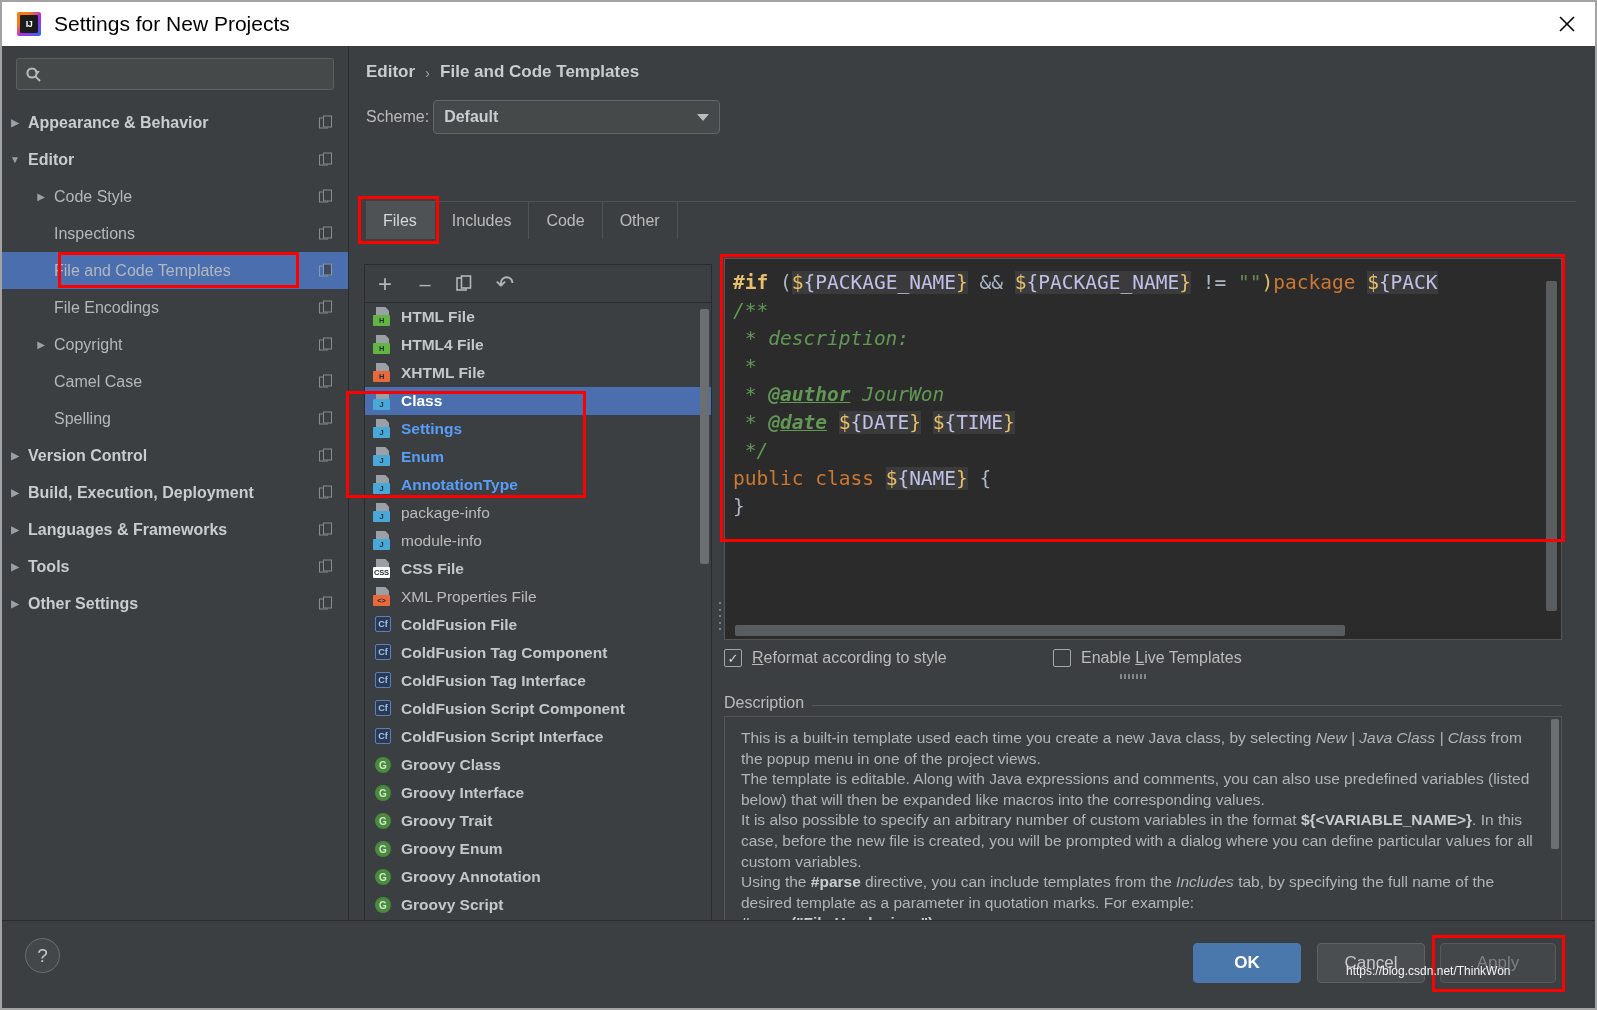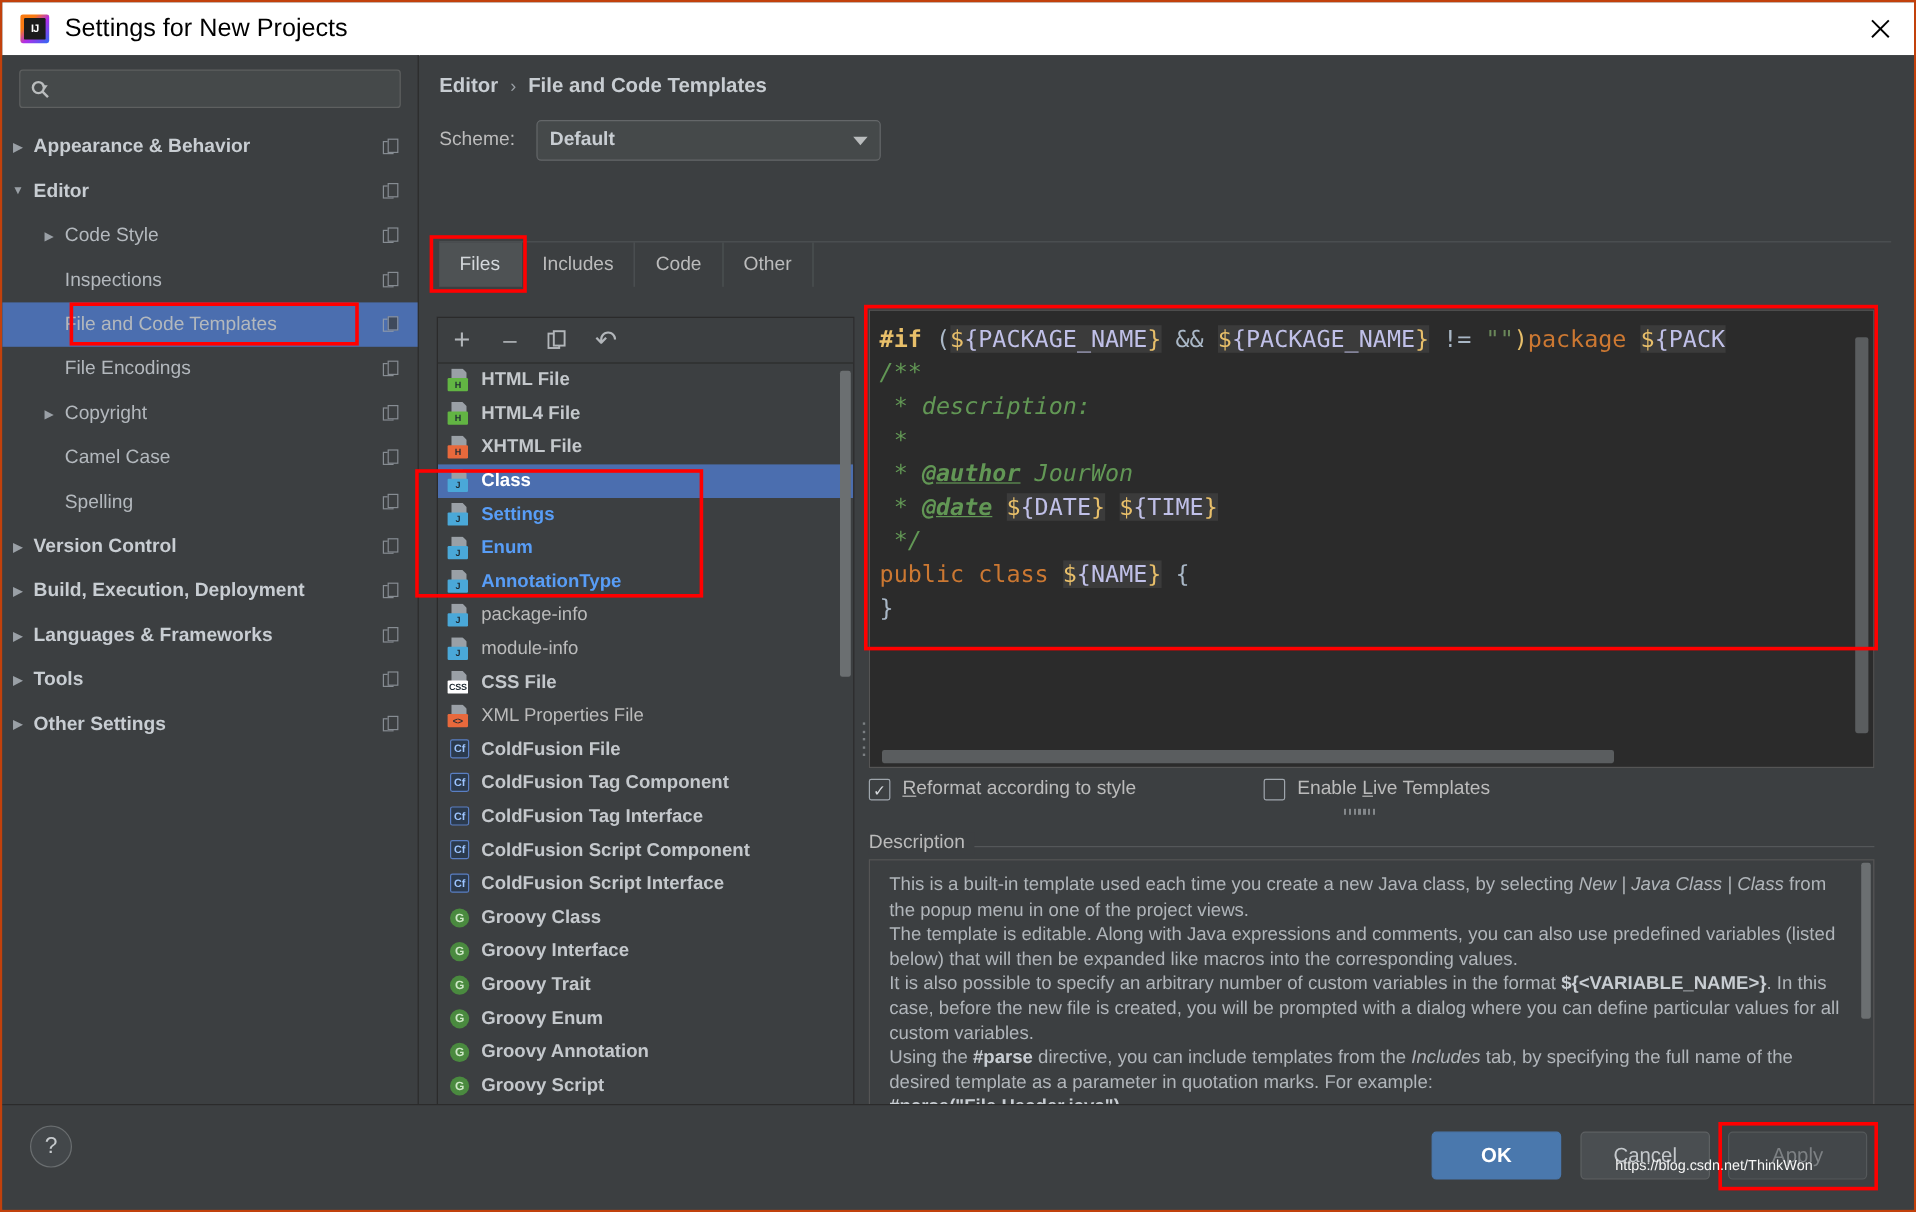--- a/index.html
+++ b/index.html
@@ -5,21 +5,21 @@
   * { box-sizing: border-box; margin: 0; padding: 0; }
   html, body {
     width: 1597px; height: 1010px;
     font-family: "Liberation Sans", sans-serif;
     background: #ffffff;
     overflow: hidden;
   }
   #app {
     position: relative;
     width: 1597px; height: 1010px;
-    border: 2px solid #c2410c;
+    border: 2px solid #a3a3a3;
     background: #3c3f41;
   }
 
   
   .titlebar {
     position: absolute; left: 0; top: 0; width: 1593px; height: 44px;
     background: #ffffff;
     display: flex; align-items: center;
   }
   .ij-logo {
@@ -101,21 +101,21 @@
   }
   .breadcrumb {
     position: absolute; left: 16px; top: 16px;
     display: flex; align-items: center; gap: 10px;
     font-size: 17px; font-weight: bold; color: #c8cdd2;
   }
   .bc-sep { color: #9aa0a6; font-weight: normal; font-size: 15px; }
 
   .scheme-row {
     position: absolute; left: 16px; top: 54px;
-    display: flex; align-items: center; gap: 18px;
+    display: flex; align-items: center; gap: 4px;
   }
   .scheme-label { font-size: 16px; color: #bbbbbb; }
   .scheme-select {
     width: 287px; height: 34px; background: #45494a;
     border: 1px solid #646769; border-radius: 4px;
     display: flex; align-items: center; padding: 0 10px;
     color: #c8cdd2; font-size: 16px; font-weight: bold;
     justify-content: space-between;
   }
   .caret { width: 0; height: 0; border-left: 6px solid transparent;

